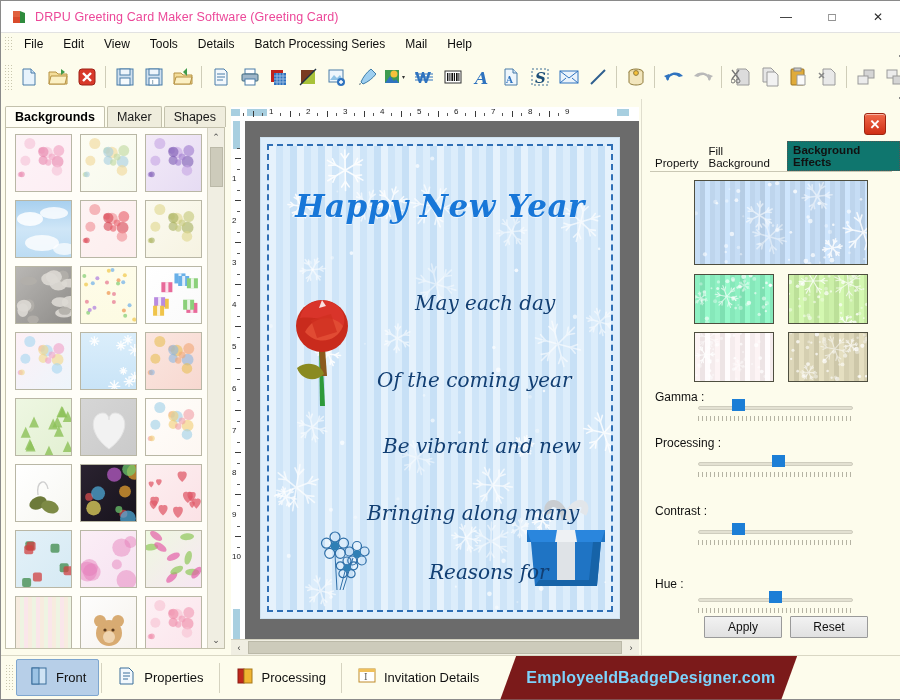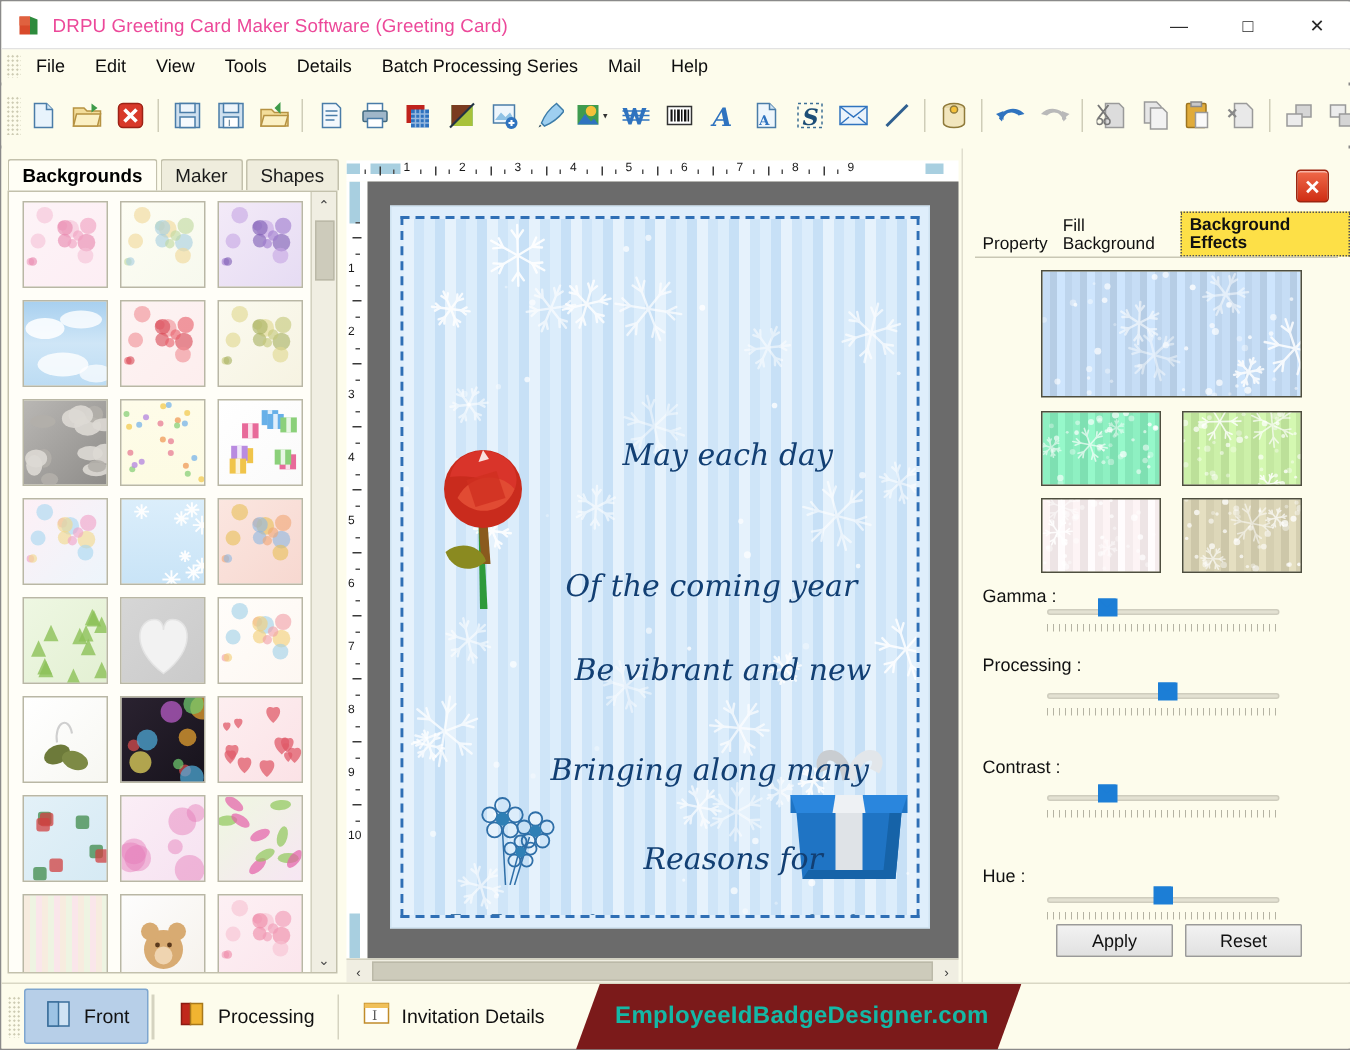--- a/index.html
+++ b/index.html
@@ -143,21 +143,21 @@
   
   .card-txt { position:absolute; white-space:nowrap; font-family:"DejaVu Serif", serif; }
   #t-title {
     left:50%; transform:translateX(-50%); top:42px;
     font-size:31px; font-style:italic; font-weight:bold;
     color:#1877d8; letter-spacing:.5px;
     text-shadow:0 1px 0 rgba(255,255,255,.55);
   }
   .t-line { font-size:20px; font-style:italic; color:#123f73; }
   #t-l1 { left:146px; top:145px; }
-  #t-l2 { left:108px; top:232px; }
+  #t-l2 { left:108px; top:222px; }
   #t-l3 { left:114px; top:288px; }
   #t-l4 { left:98px;  top:355px; }
   #t-l5 { left:160px; top:414px; }
   #t-final {
     left:50%; transform:translateX(-50%); top:460px;
     font-size:27px; font-style:italic; font-weight:bold; color:#11538f;
   }
 
   
   #right-panel {
@@ -176,21 +176,21 @@
     border:1px solid #9d2510; border-radius:3px;
     display:flex; align-items:center; justify-content:center;
     color:#fff; font-size:13px; font-weight:bold; line-height:1;
     box-shadow:inset 0 1px 0 rgba(255,255,255,.5);
   }
   #bp-tabs {
     position:absolute; left:8px; top:52px; height:20px; display:flex; align-items:flex-end;
   }
   .btab { font-size:11.5px; padding:2px 5px; color:#111; }
   .btab.active {
-    border:1px dotted #555; background:#fde047; font-weight:600;
+    border:1px dotted #555; background:#0f766e; font-weight:600;
   }
   #bp-body {
     position:absolute; left:8px; top:72px; width:242px; height:476px;
     border-top:1px solid #c9c7b4;
   }
 
   .bigpreview {
     position:absolute; left:44px; top:8px; width:174px; height:85px;
     border:1px solid #4e4e3f;
   }
@@ -234,21 +234,21 @@
   #bb-grip { width:9px; height:28px; margin-left:4px; flex:none;
     background-image:radial-gradient(#c9c7ae 35%, transparent 36%);
     background-size:3px 3px; }
   .bb-item {
     display:flex; align-items:center; gap:7px; padding:6px 12px; margin:0 2px; flex:none;
     font-size:13px; color:#111; border:1px solid transparent; border-radius:2px;
   }
   .bb-item.active { background:#b7cfe8; border-color:#7ea6cf; }
   .bb-sep { width:1px; height:30px; background:#d5d3c0; flex:none; }
   #brand {
-    margin-left:6px; height:44px; background:#7b1a1a; color:#14b8a6;
+    margin-left:6px; height:44px; background:#7b1a1a; color:#7dd3fc;
     display:flex; align-items:center; padding:0 22px 0 26px;
     font-size:16px; font-weight:bold; letter-spacing:.2px;
     clip-path:polygon(16px 0, 100% 0, calc(100% - 16px) 100%, 0 100%);
   }
 
   .ico { display:block; }
 </style>
 </head>
 <body>
 
@@ -1631,20 +1631,21 @@
             <path d="M30 18 C24 4, 44 2, 46 24" fill="none" stroke="#c9cdd1" stroke-width="7"></path>
             <path d="M64 18 C72 4, 52 2, 48 24" fill="none" stroke="#e2e6ea" stroke-width="7"></path>
             <path d="M8 34 L86 34 L86 46 L8 46 Z" fill="#1f74c4"></path>
             <path d="M12 46 L82 46 L78 90 L16 90 Z" fill="#1f74c4"></path>
             <path d="M12 46 L82 46 L86 34 L8 34 Z" fill="#2a86dd"></path>
             <path d="M38 34 L56 34 L56 90 L38 90 Z" fill="#dfe3e7"></path>
             <path d="M38 34 L56 34 L58 46 L36 46 Z" fill="#eef1f4"></path>
             <path d="M16 90 L78 90 L82 46 L74 46 L70 84 L20 84 Z" fill="#1663a8"></path>
           </svg>
 
+          <div class="card-txt" id="t-title">Happy New Year</div>
           <div class="card-txt t-line" id="t-l1">May each day</div>
           <div class="card-txt t-line" id="t-l2">Of the coming year</div>
           <div class="card-txt t-line" id="t-l3">Be vibrant and new</div>
           <div class="card-txt t-line" id="t-l4">Bringing along many</div>
           <div class="card-txt t-line" id="t-l5">Reasons for</div>
           <div class="card-txt" id="t-final">Celebrations &amp; Rejoices</div>
         </div>
       </div>
     </div>
 
@@ -2268,20 +2269,29 @@
     <div id="bb-grip"></div>
     <div id="bb-items" style="display:flex;align-items:center;">
         <div class="bb-item active">
           <span><svg width="20" height="20" viewBox="0 0 20 20">
               <rect x="3" y="2" width="14" height="16" fill="#cfe3f4" stroke="#3a6f9b"></rect>
               <rect x="3" y="2" width="7" height="16" fill="#9cc3e4" stroke="#3a6f9b"></rect>
             </svg></span>
           <span>Front</span>
         </div>
         <div class="bb-sep"></div>
+        <div class="bb-item">
+          <span><svg width="20" height="20" viewBox="0 0 20 20">
+              <path d="M3 2h9l4 4v12H3z" fill="#f2f8fd" stroke="#3a6f9b"></path>
+              <g stroke="#3a6f9b">
+                <path d="M6 7h7M6 10h7M6 13h5"></path>
+              </g>
+            </svg></span>
+          <span>Properties</span>
+        </div>
         <div class="bb-sep"></div>
         <div class="bb-item">
           <span><svg width="20" height="20" viewBox="0 0 20 20">
               <rect x="3" y="3" width="6" height="14" fill="#c0281c" stroke="#8c1b12"></rect>
               <rect x="9" y="3" width="8" height="14" fill="#f0b431" stroke="#a8781a"></rect>
             </svg></span>
           <span>Processing</span>
         </div>
         <div class="bb-sep"></div>
         <div class="bb-item">

